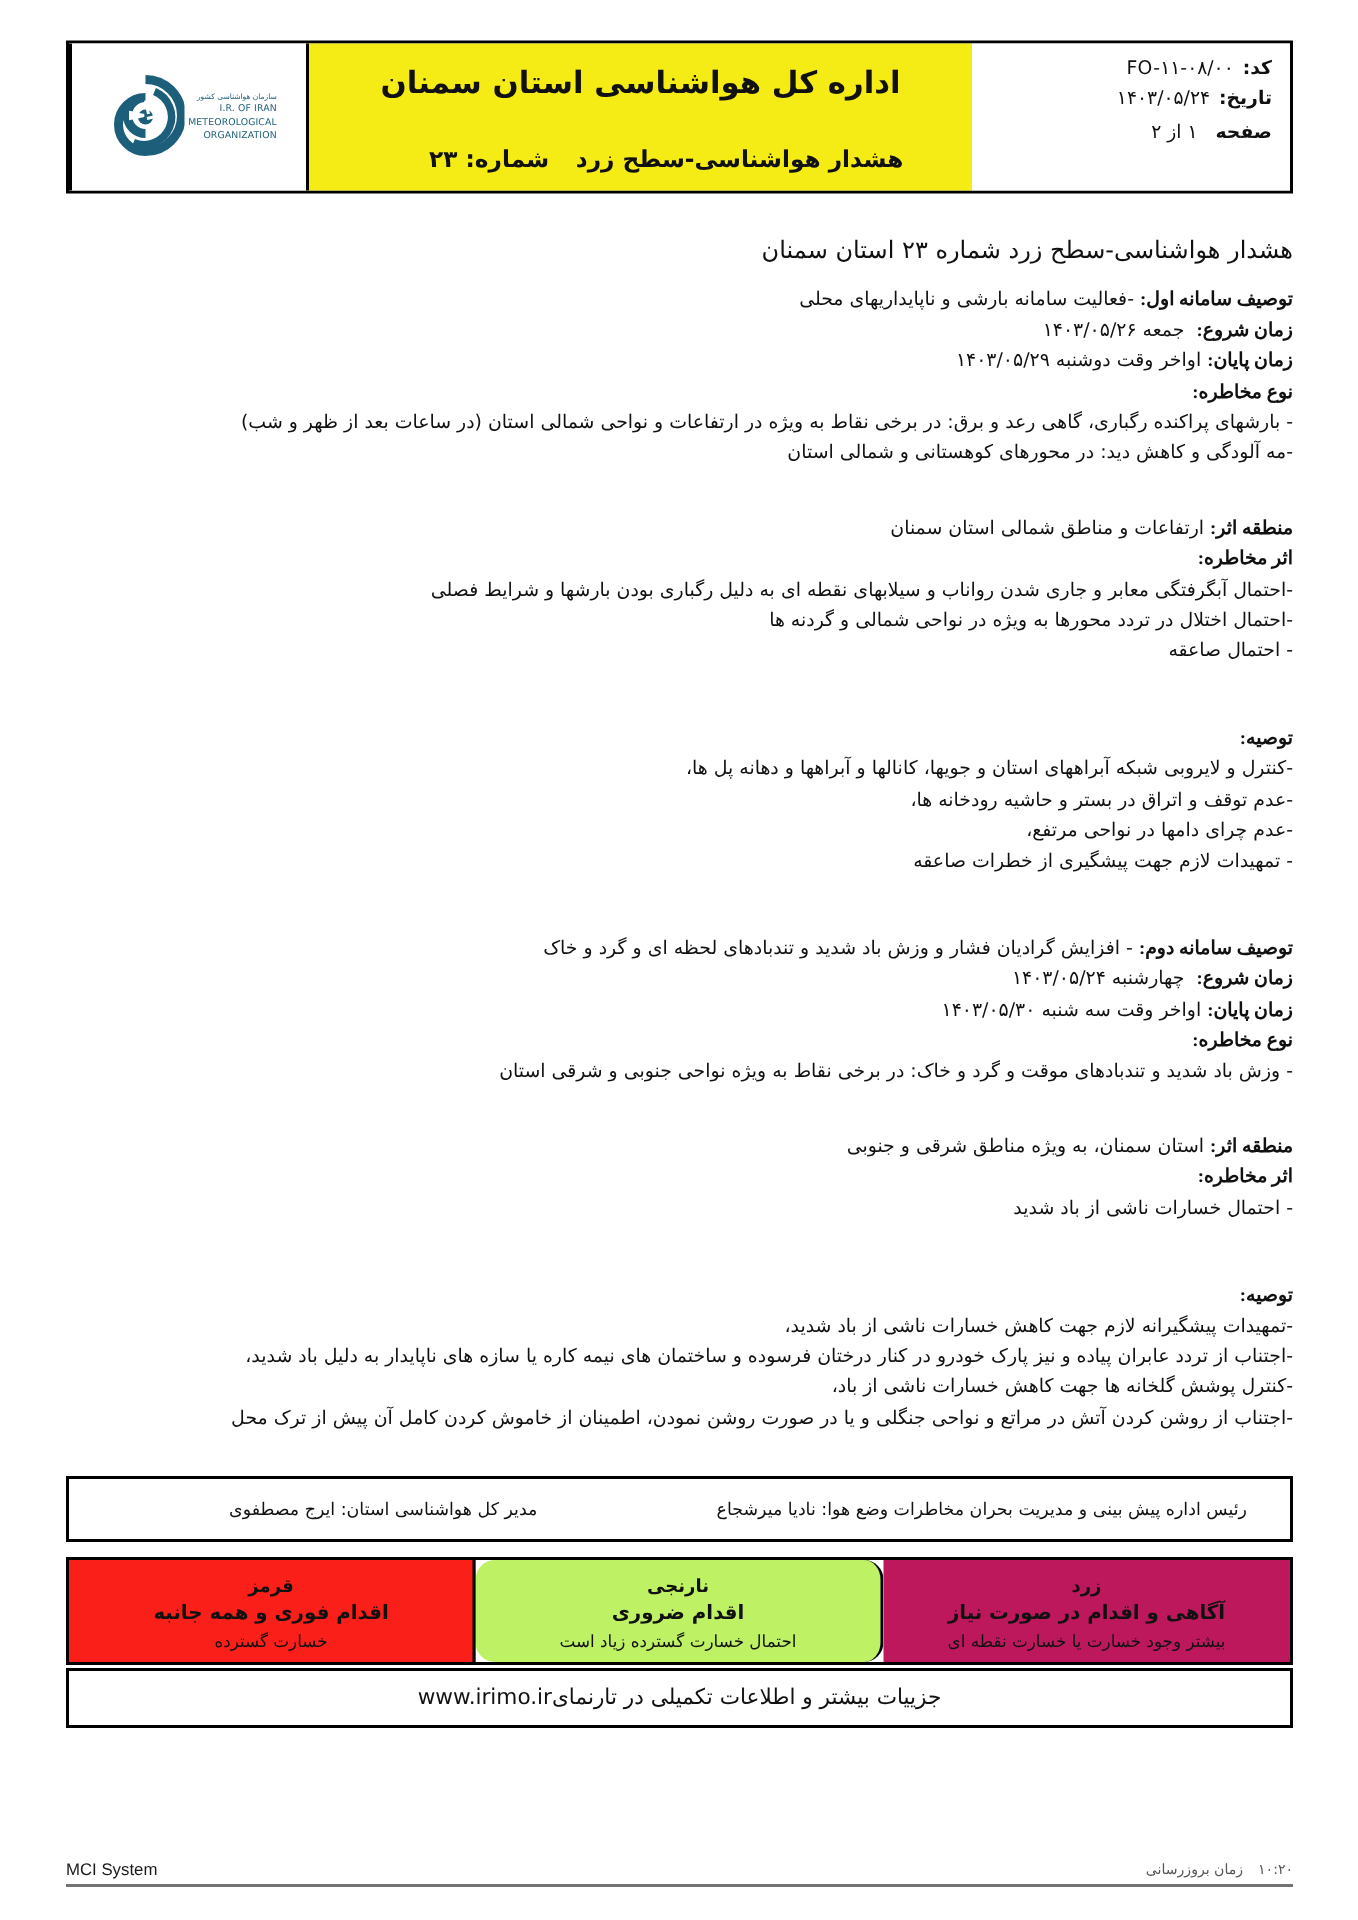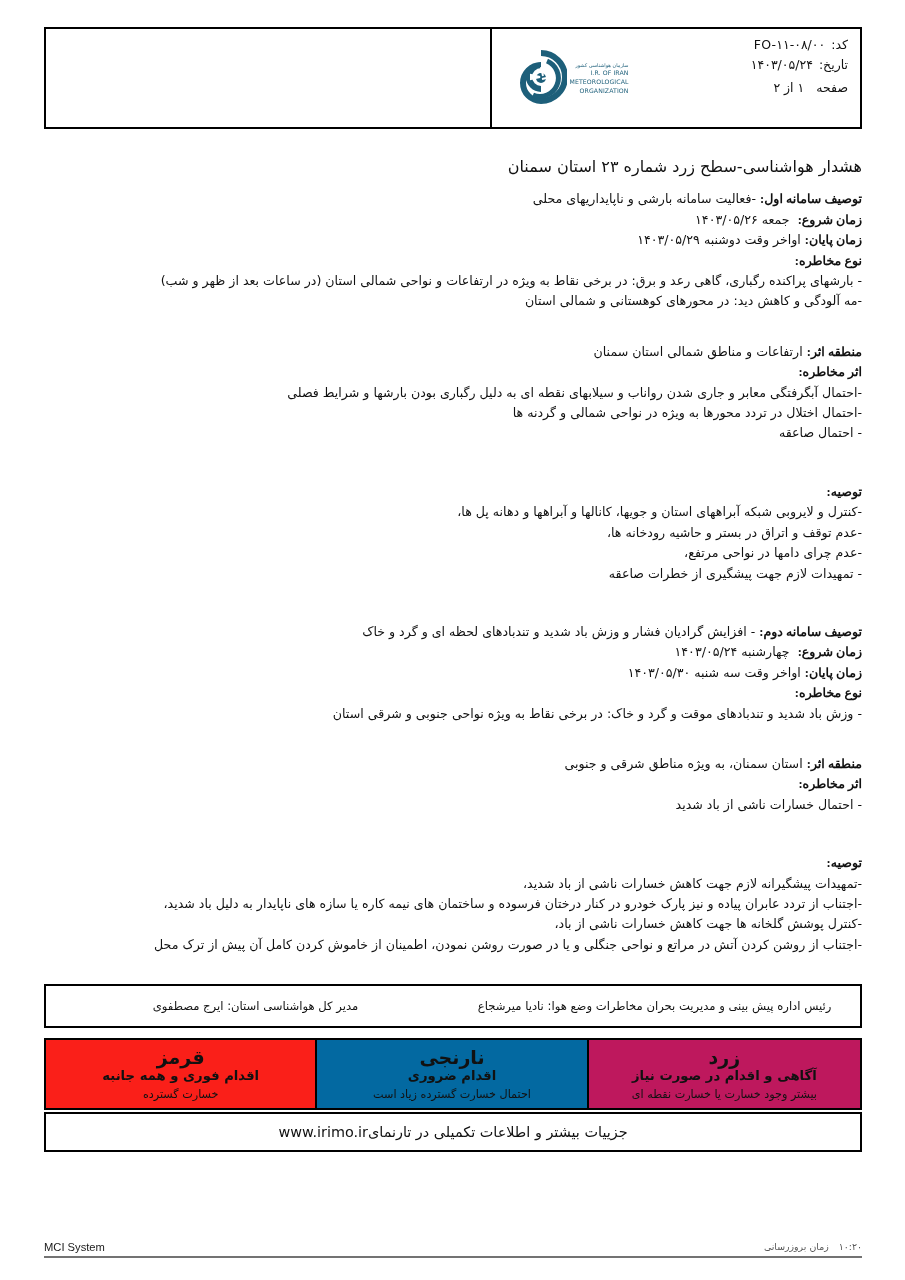--- a/index.html
+++ b/index.html
@@ -121,21 +121,21 @@
   }
   .meta-row {
     display: flex;
     flex-direction: row;
     align-items: baseline;
     justify-content: flex-start;
     margin-bottom: 7px;
     white-space: nowrap;
   }
   .meta-label {
-    font-weight: normal;
+    font-weight: bold;
     font-size: 12.5px;
     margin-left: 6px;
   }
   .meta-value {
     font-size: 12.5px;
     letter-spacing: 0.2px;
   }
   .meta-row.page-row {
     margin-top: 10px;
     margin-bottom: 0;
@@ -213,24 +213,24 @@
     flex: 1 1 33.333%;
     box-sizing: border-box;
     display: flex;
     flex-direction: column;
     align-items: center;
     justify-content: center;
     padding-top: 2px;
   }
   .legend-cell + .legend-cell { border-right: 2px solid #000; }
   .lg-yellow { background: #be185d; }
-  .lg-orange { background: #0369a1; }
+  .lg-orange { background: #bef264; border-radius: 13px; }
   .lg-red    { background: #fa1f19; }
   .lg-t1 {
-    font-size: 19px;
+    font-size: 12px;
     font-weight: bold;
     line-height: 18px;
   }
   .lg-t2 {
     font-size: 13.2px;
     font-weight: bold;
     line-height: 19px;
   }
   .lg-t3 {
     font-size: 11.2px;
@@ -302,20 +302,27 @@
       <div class="meta-row">
         <span class="meta-label">تاریخ:</span>
         <span class="meta-value">۱۴۰۳/۰۵/۲۴</span>
       </div>
       <div class="meta-row page-row">
         <span class="meta-label">صفحه</span>
         <span class="meta-value">۱   از   ۲</span>
       </div>
     </div>
 
+    <div class="hdr-center">
+      <div class="hdr-title">اداره کل هواشناسی استان سمنان</div>
+      <div class="hdr-subrow">
+        <span class="hdr-warn-kind">هشدار هواشناسی-سطح زرد</span>
+        <span class="hdr-number"><span>شماره:</span>&nbsp;<span>۲۳</span></span>
+      </div>
+    </div>
 
     <div class="hdr-logo">
       <div class="logo-wrap">
         <svg width="56" height="62" viewBox="0 0 56 62">
           <g fill="none" stroke="#1d5f7a">
             <path d="M30 6 A24 24 0 1 1 30 54 A18 18 0 1 1 30 18 A12 12 0 1 0 30 42" stroke-width="6"></path>
             <path d="M36 14 A18 18 0 1 1 22 48" stroke-width="5"></path>
             <circle cx="30" cy="31" r="5" fill="#1d5f7a" stroke="none"></circle>
           </g>
           <path d="M20 28 l9 2 -9 2 z M30 20 l2 9 -2 -9 z M40 30 l-9 2 9 -2 z" fill="#ffffff" stroke="#ffffff" stroke-width="2"></path>

